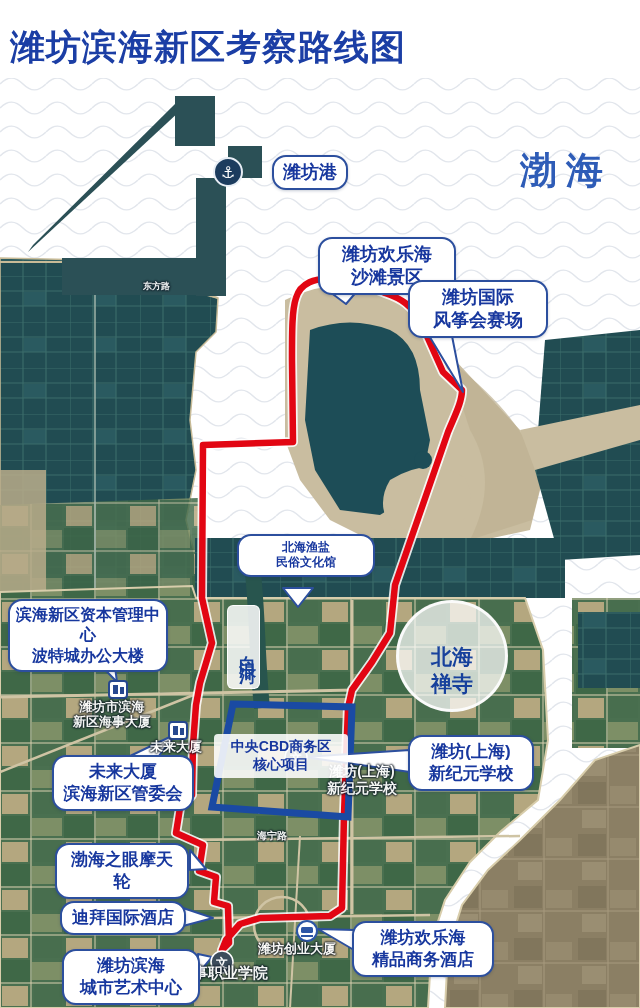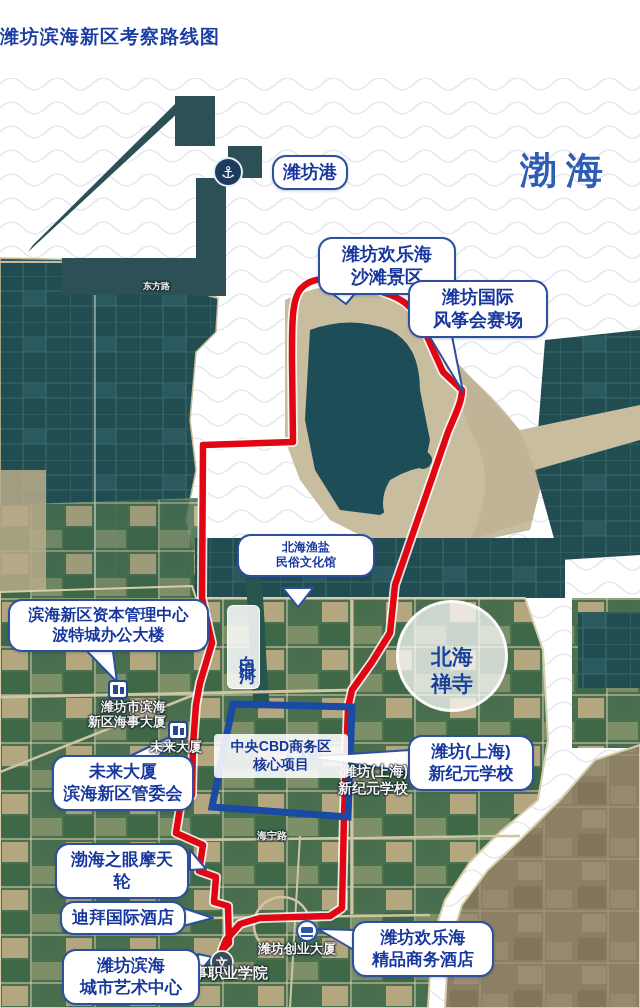--- a/index.html
+++ b/index.html
@@ -1,36 +1,36 @@
 <!DOCTYPE html>
 <html><head>
 <meta charset="utf-8">
 <style>
   html,body{margin:0;padding:0;background:#ffffff;}
   #stage{position:relative;width:640px;height:1008px;overflow:hidden;background:#fff;
          font-family:"Liberation Sans","DejaVu Sans",sans-serif;}
   #mapsvg{position:absolute;left:0;top:0;}
-  .title{position:absolute;left:0;top:24px;font-size:19px;font-weight:bold;
+  .title{position:absolute;left:10px;top:24px;font-size:35px;font-weight:bold;
          color:#1b3ea5;letter-spacing:1px;}
   .sea-name{position:absolute;left:520px;top:146px;font-size:37px;font-weight:bold;
          color:#2e5cb7;letter-spacing:9px;}
   .co{position:absolute;background:#ffffff;border:2.5px solid #2c4f9e;border-radius:14px;
       color:#17379e;font-weight:bold;text-align:center;font-size:17px;line-height:1.28;
       padding:4px 6px;box-sizing:border-box;box-shadow:0 1px 3px rgba(30,50,90,.25);}
   .co.translucent{background:rgba(255,255,255,.88);border:none;border-radius:4px;
       box-shadow:none;}
   .circle-label{position:absolute;left:396px;top:600px;width:112px;height:112px;
       border-radius:50%;background:rgba(255,255,255,.72);border:3px solid rgba(252,252,252,.95);
       box-sizing:border-box;color:#17419c;font-weight:bold;font-size:21px;line-height:1.3;
       text-align:center;padding-top:40px;}
   .river-label{position:absolute;left:227px;top:605px;width:33px;height:84px;
       background:rgba(255,255,255,.85);border:1px solid rgba(255,255,255,.95);border-radius:6px;
       color:#17419c;font-weight:bold;font-size:17px;text-align:center;box-sizing:border-box;
       writing-mode:vertical-rl;text-orientation:upright;letter-spacing:6px;padding-top:6px;}
-  .ml{position:absolute;color:#ffffff;font-weight:bold;line-height:1.18;text-align:right;
+  .ml{position:absolute;color:#ffffff;font-weight:bold;line-height:1.18;text-align:center;
       text-shadow:0 1px 2px rgba(18,28,40,.95),0 -1px 2px rgba(18,28,40,.85),
                   1px 0 2px rgba(18,28,40,.85),-1px 0 2px rgba(18,28,40,.85);opacity:.93;}
 </style>
 </head>
 <body>
 
 <div id="stage">
 
   <svg id="mapsvg" width="640" height="1008" viewBox="0 0 640 1008" xmlns="http://www.w3.org/2000/svg">
     <defs>
@@ -191,21 +191,21 @@
   <div class="co" style="left:408px;top:280px;width:140px;font-size:18px;">
     <div>潍坊国际</div>
     <div>风筝会赛场</div>
   </div>
 
   <div class="co" style="left:237px;top:534px;width:138px;font-size:12px;">
     <div>北海渔盐</div>
     <div>民俗文化馆</div>
   </div>
 
-  <div class="co" style="left:8px;top:599px;width:201px;font-size:16px;">
+  <div class="co" style="left:8px;top:599px;width:160px;font-size:16px;">
     <div>滨海新区资本管理中心</div>
     <div>波特城办公大楼</div>
   </div>
 
   <div class="river-label">白浪河</div>
 
   <div class="circle-label">
     <div>北海</div>
     <div>禅寺</div>
   </div>

